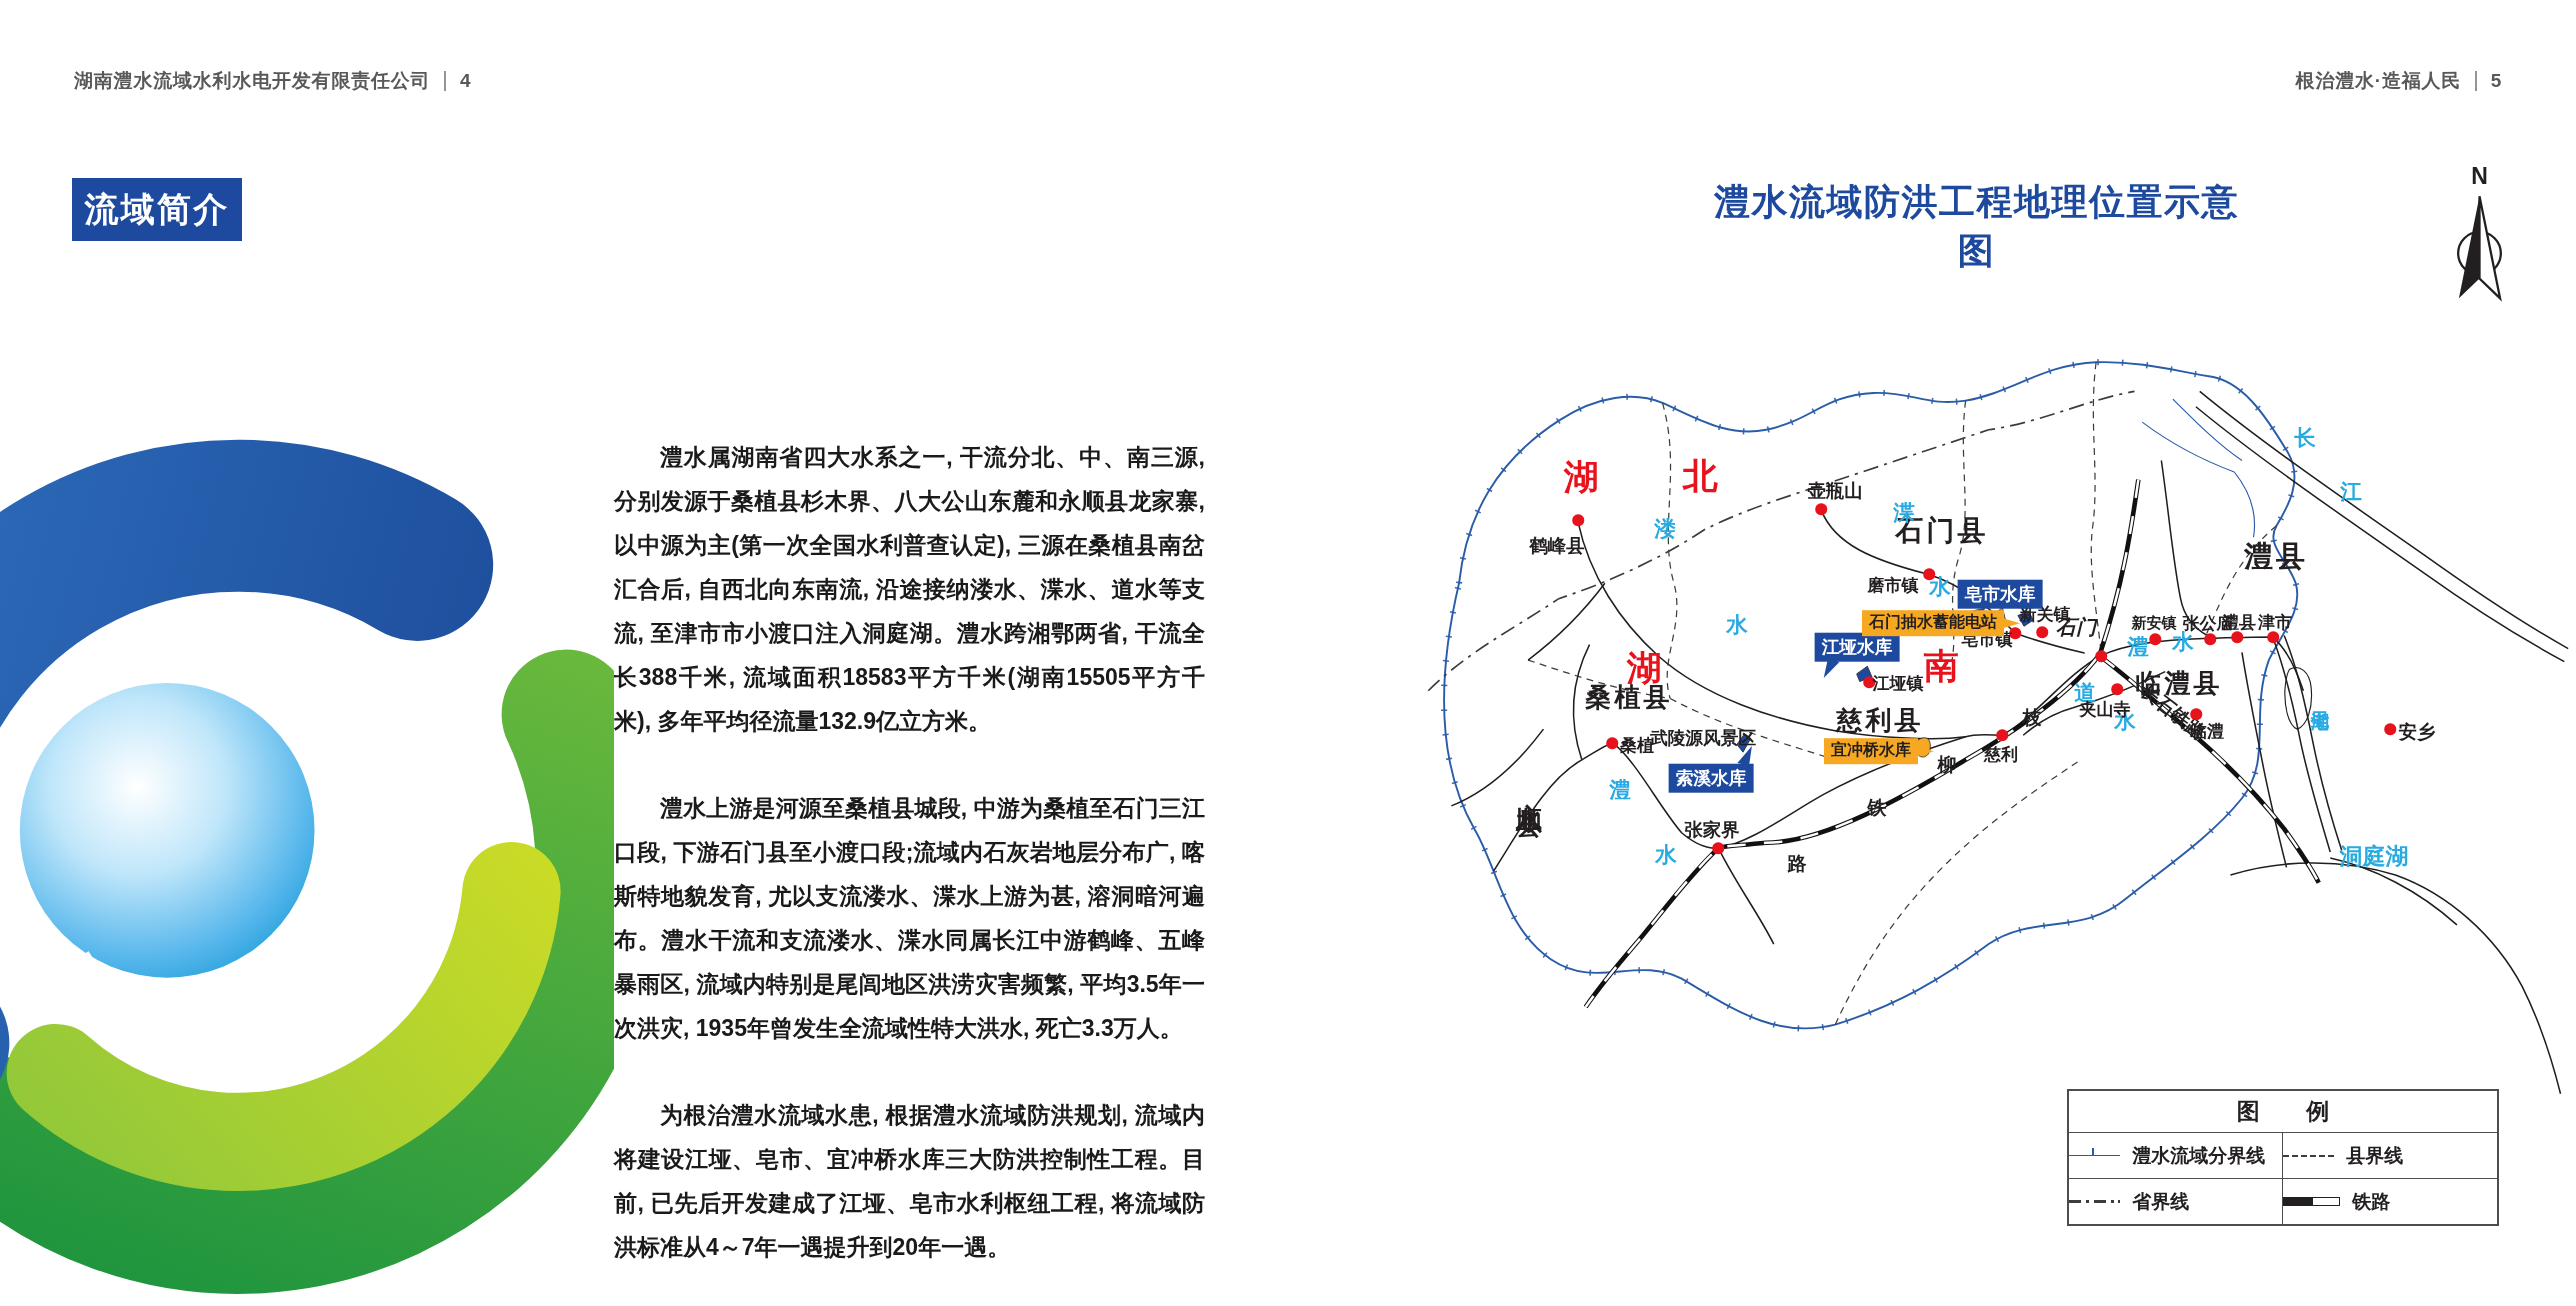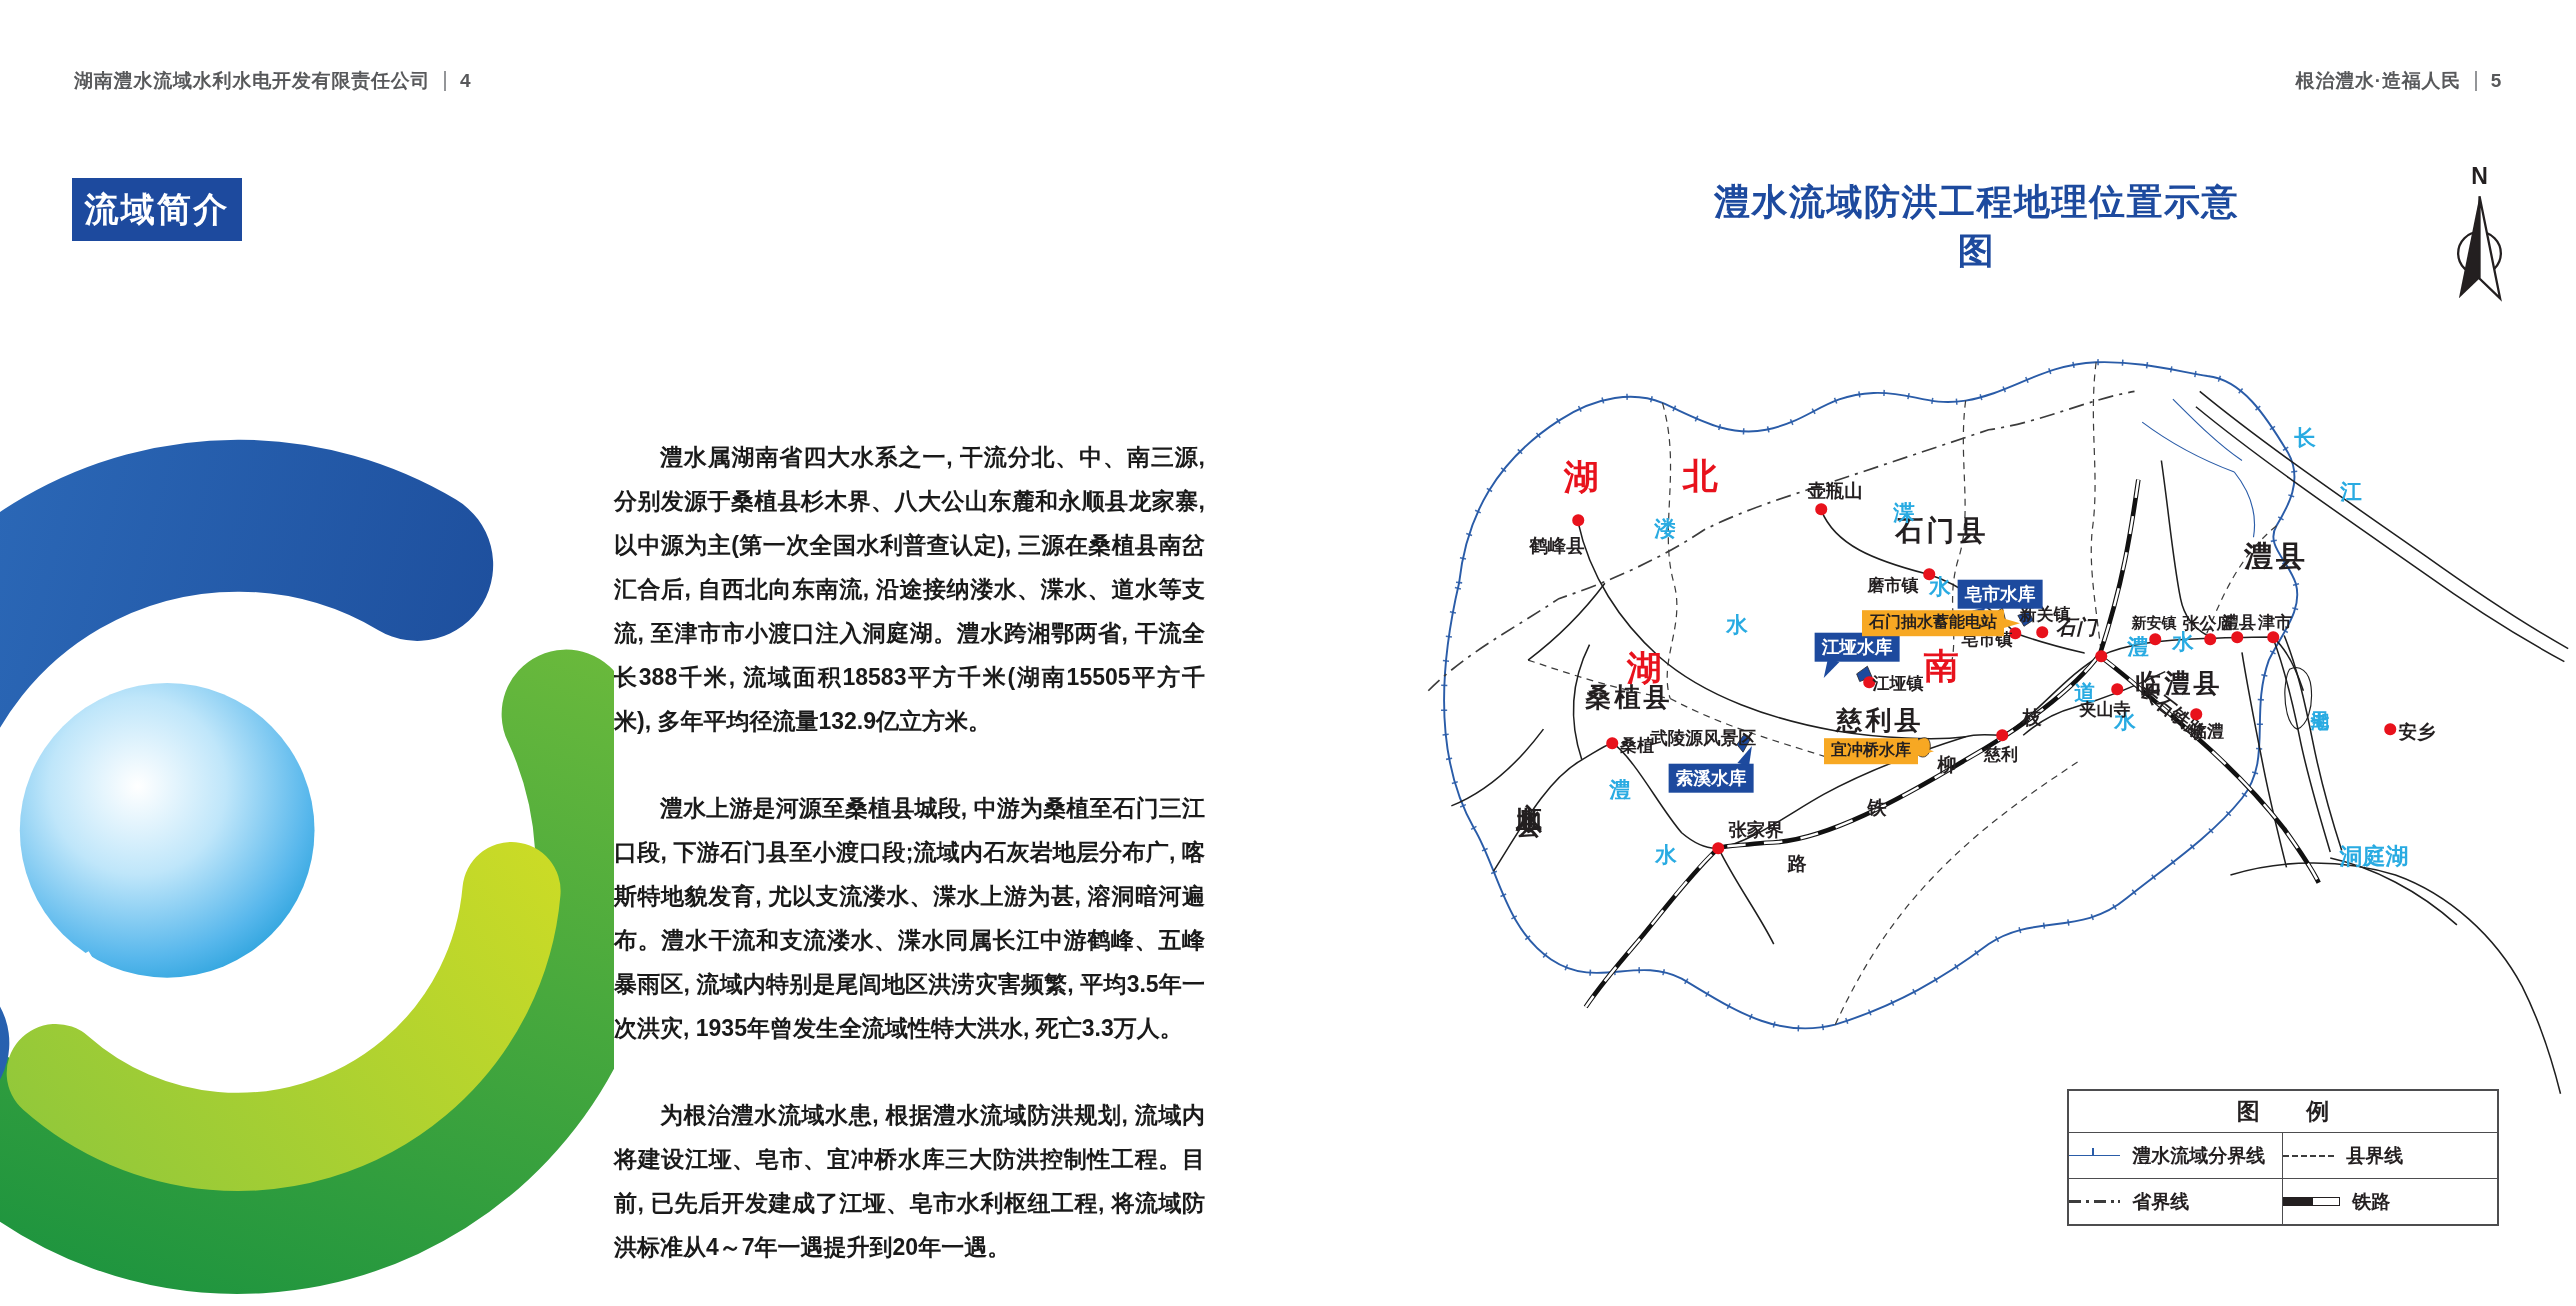--- a/index.html
+++ b/index.html
@@ -243,21 +243,21 @@
         <span class="lbl town" style="left: 834px; top: 292px; font-size: 17px;">澧县</span>
         <span class="dot" style="left: 868px; top: 307px;"></span>
         <span class="lbl town" style="left: 870px; top: 292px; font-size: 17px;">津市</span>
         <span class="dot" style="left: 712px; top: 359px;"></span>
         <span class="lbl town" style="left: 700px; top: 379px; font-size: 17px;">夹山寺</span>
         <span class="dot" style="left: 791px; top: 384px;"></span>
         <span class="lbl town" style="left: 802px; top: 401px; font-size: 17px;">临澧</span>
         <span class="dot" style="left: 207px; top: 413px;"></span>
         <span class="lbl town" style="left: 232px; top: 415px; font-size: 17px;">桑植</span>
         <span class="dot" style="left: 313px; top: 518px;"></span>
-        <span class="lbl town" style="left: 307px; top: 499px; font-size: 18.4px; margin-left: 44px;">张家界</span>
+        <span class="lbl town" style="left: 307px; top: 499px; font-size: 18.4px;">张家界</span>
         <span class="dot" style="left: 597px; top: 405px;"></span>
         <span class="lbl town" style="left: 596px; top: 424px; font-size: 17px;">慈利</span>
         <span class="dot" style="left: 464px; top: 352px;"></span>
         <span class="lbl town" style="left: 493px; top: 353px; font-size: 17px;">江垭镇</span>
         <span class="dot" style="left: 985px; top: 399px;"></span>
         <span class="lbl town" style="left: 1012px; top: 401px; font-size: 18.4px;">安乡</span>
         <div class="callout blue" style="left: 452px; top: 317px;">江垭水库<span class="ptr downleft"></span></div>
         <div class="callout blue" style="left: 595px; top: 256px; margin-top: 8px;">皂市水库<span class="ptr down"></span></div>
         <div class="callout blue" style="left: 306px; top: 448px;">索溪水库<span class="ptr upright"></span></div>
         <div class="callout orange" style="left: 466px; top: 421px;">宜冲桥水库<span class="ptr right"></span></div>

